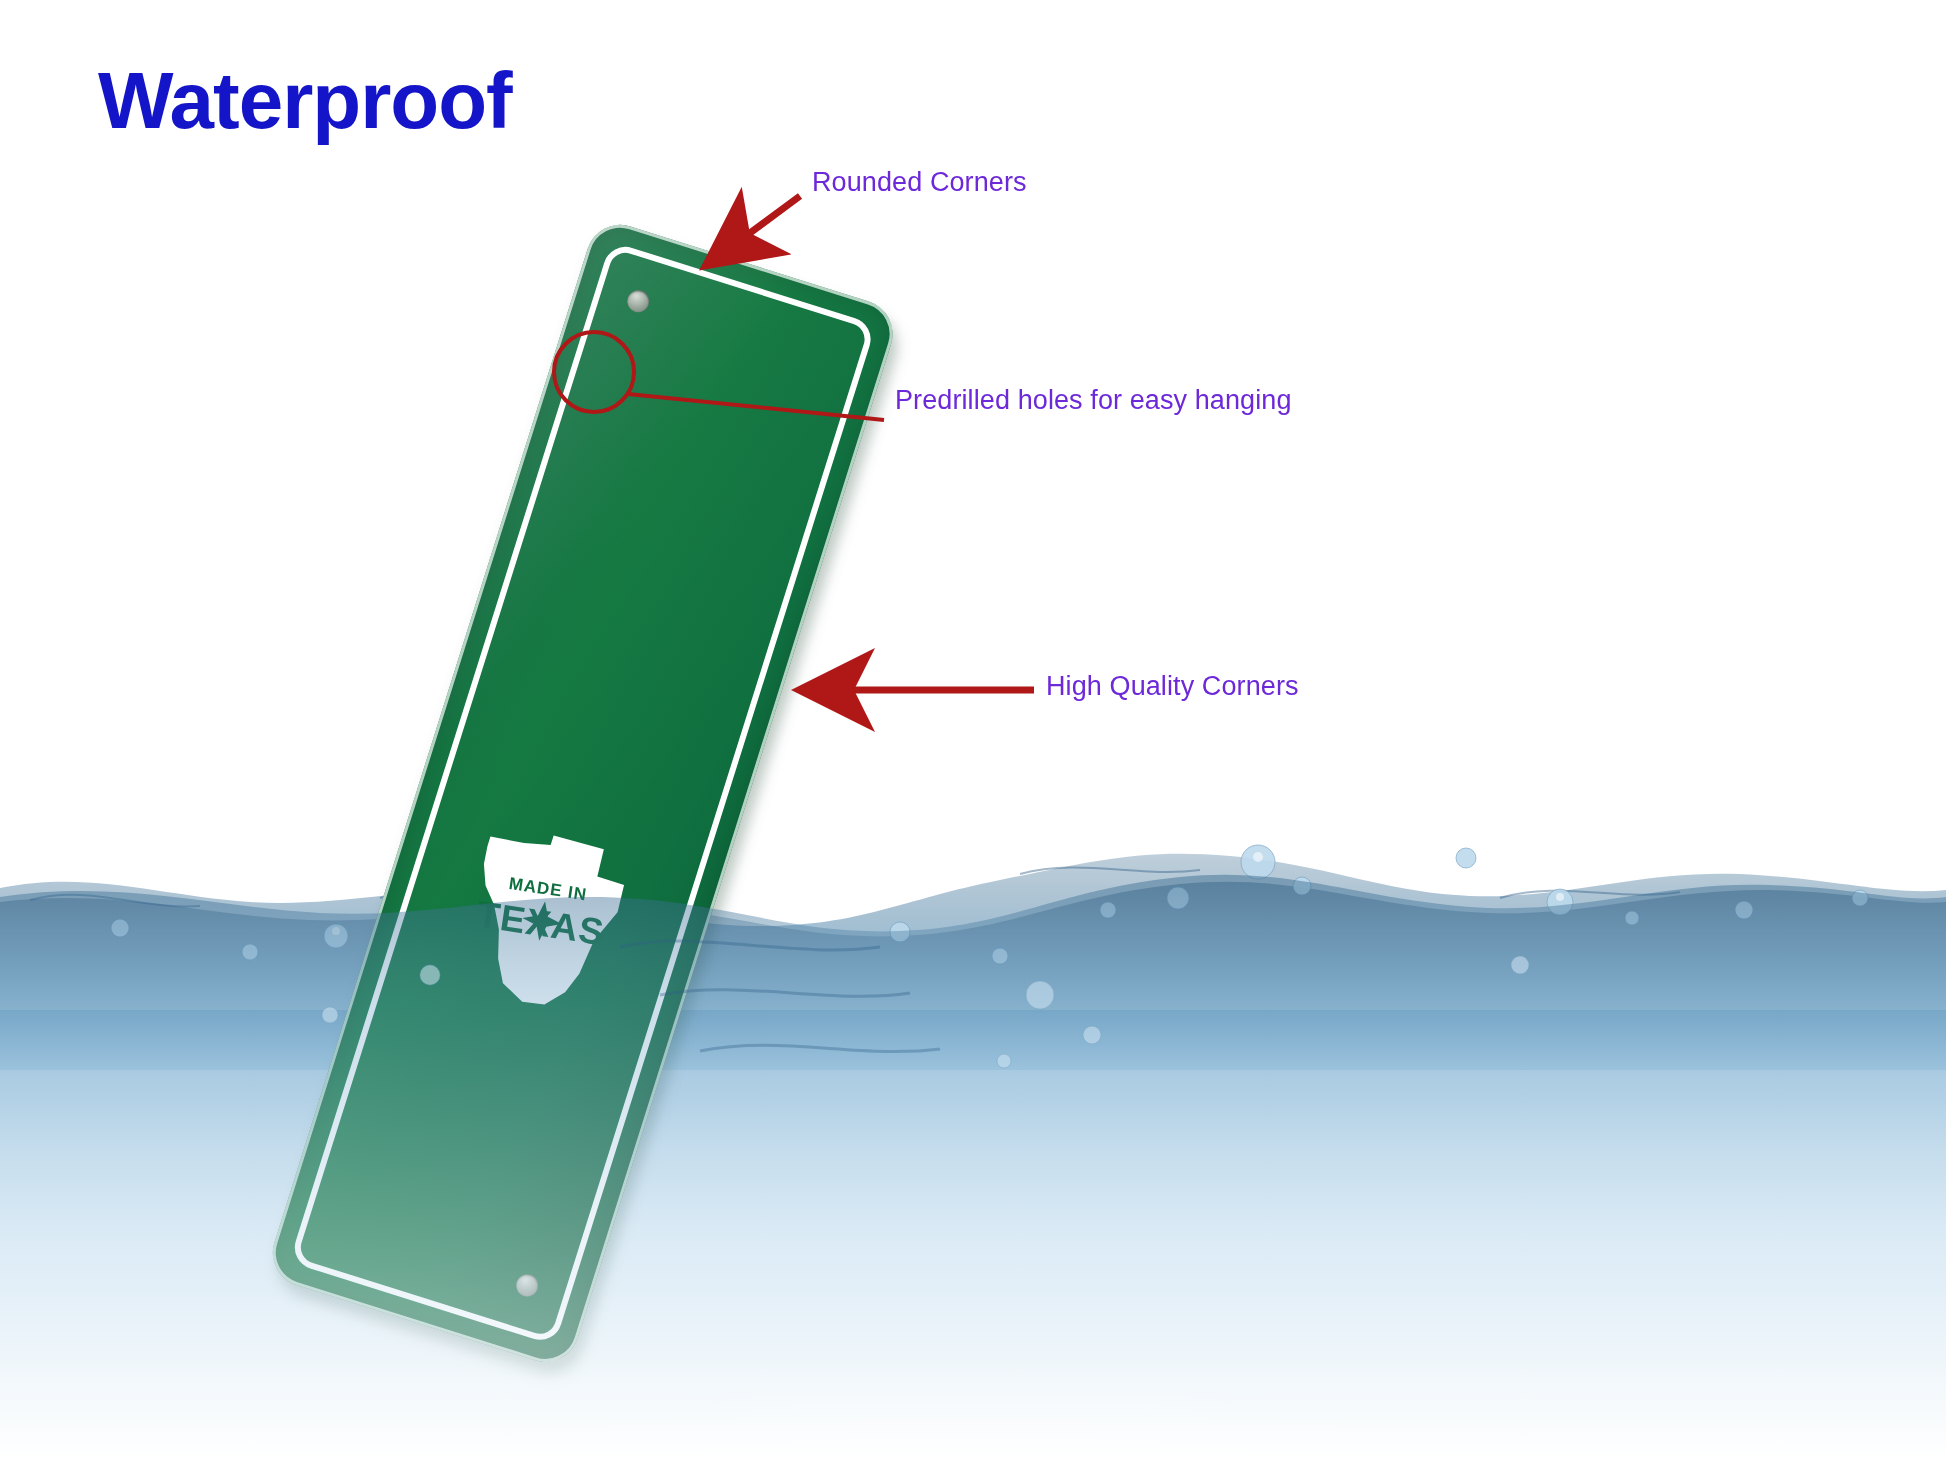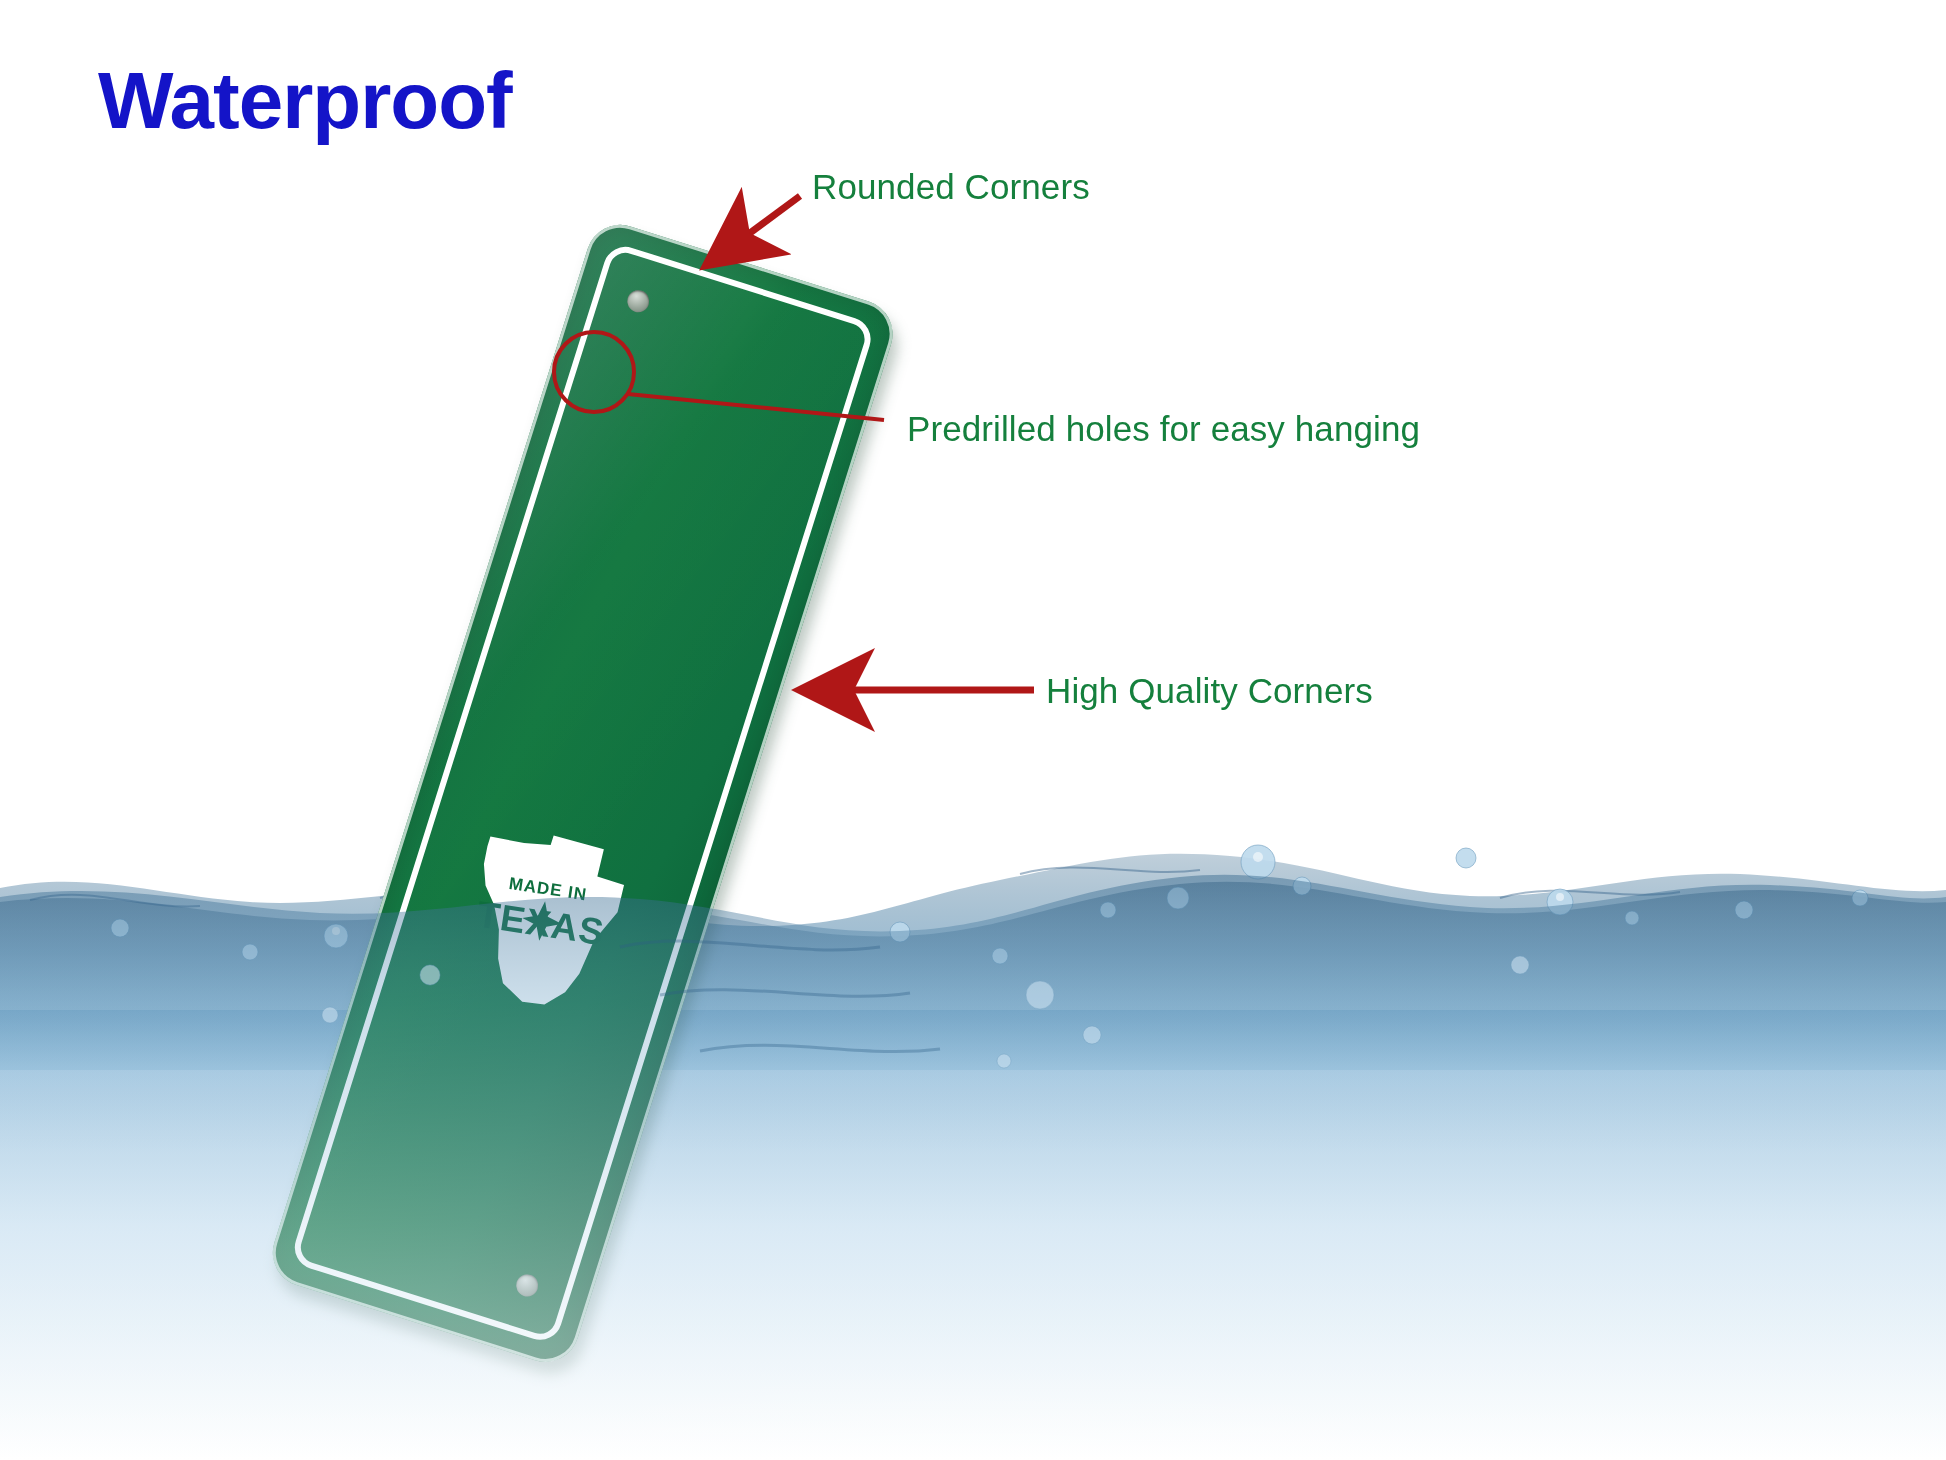--- a/index.html
+++ b/index.html
@@ -125,39 +125,39 @@
     left: 0;
     top: 855px;
     width: 1946px;
     height: 605px;
     pointer-events: none;
   }
 
   
   .anno-text {
     position: absolute;
-    color: #15803d;
-    font-size: 35px;
+    color: #6d28d9;
+    font-size: 27px;
     line-height: 1.1;
     white-space: nowrap;
     letter-spacing: 0.1px;
   }
   #title-waterproof {
     position: absolute;
     left: 98px;
     top: 55px;
     font-size: 80px;
     font-weight: bold;
     color: #1414c8;
     font-family: Liberation Sans, sans-serif;
     letter-spacing: -1px;
     white-space: nowrap;
   }
   #label-rounded { left: 812px; top: 168px; }
-  #label-predrilled { left: 895px; top: 410px; margin-left: 12px; }
+  #label-predrilled { left: 895px; top: 386px; }
   #label-aluminum { left: 1046px; top: 672px; }
 
   .arrow-svg { position: absolute; left: 0; top: 0; width: 1946px; height: 1460px; pointer-events: none; }
 </style>
 </head>
 <body>
 
 <div id="stage">
 
   <div class="water-wrap">

